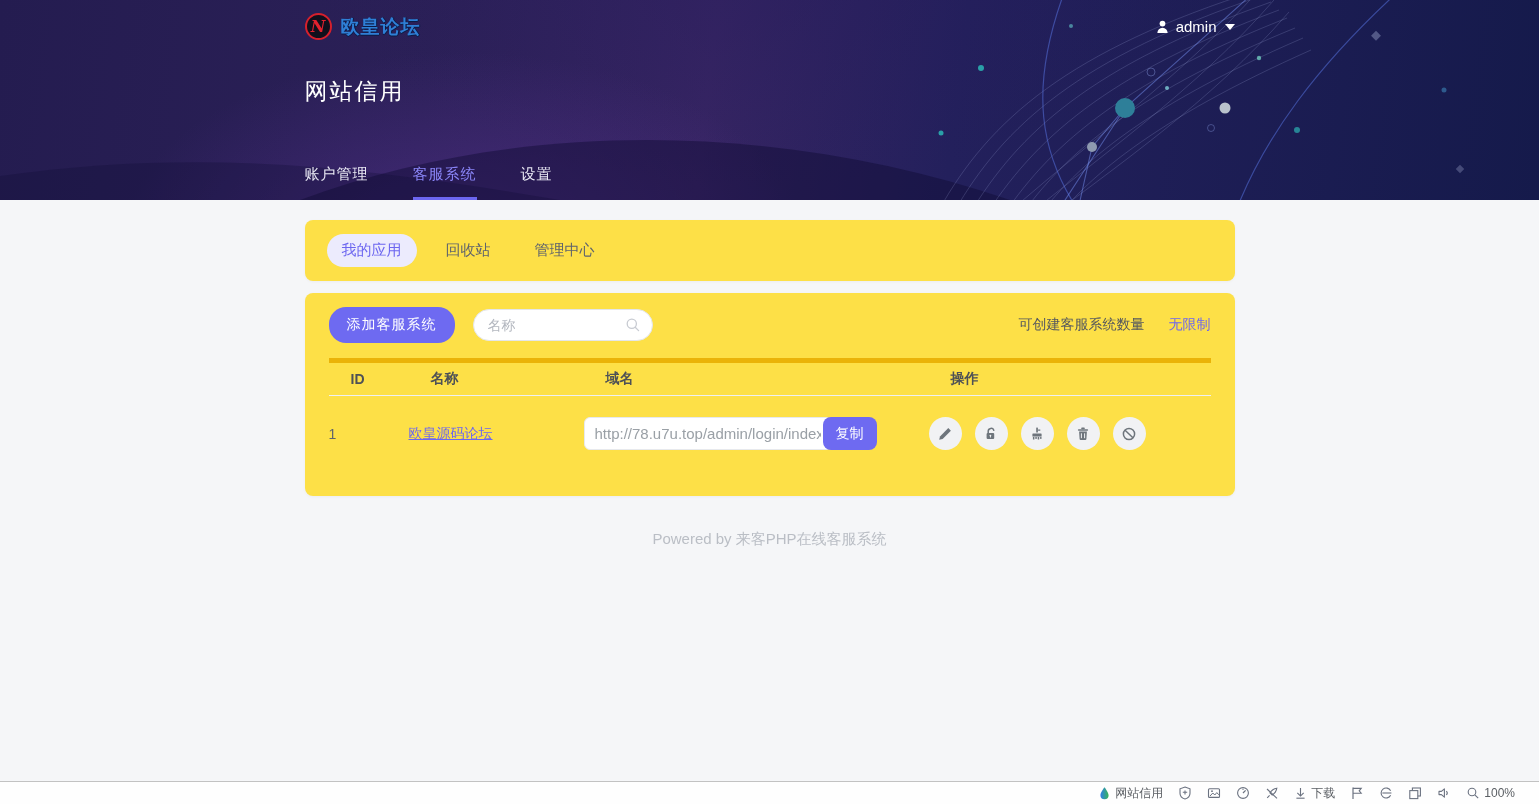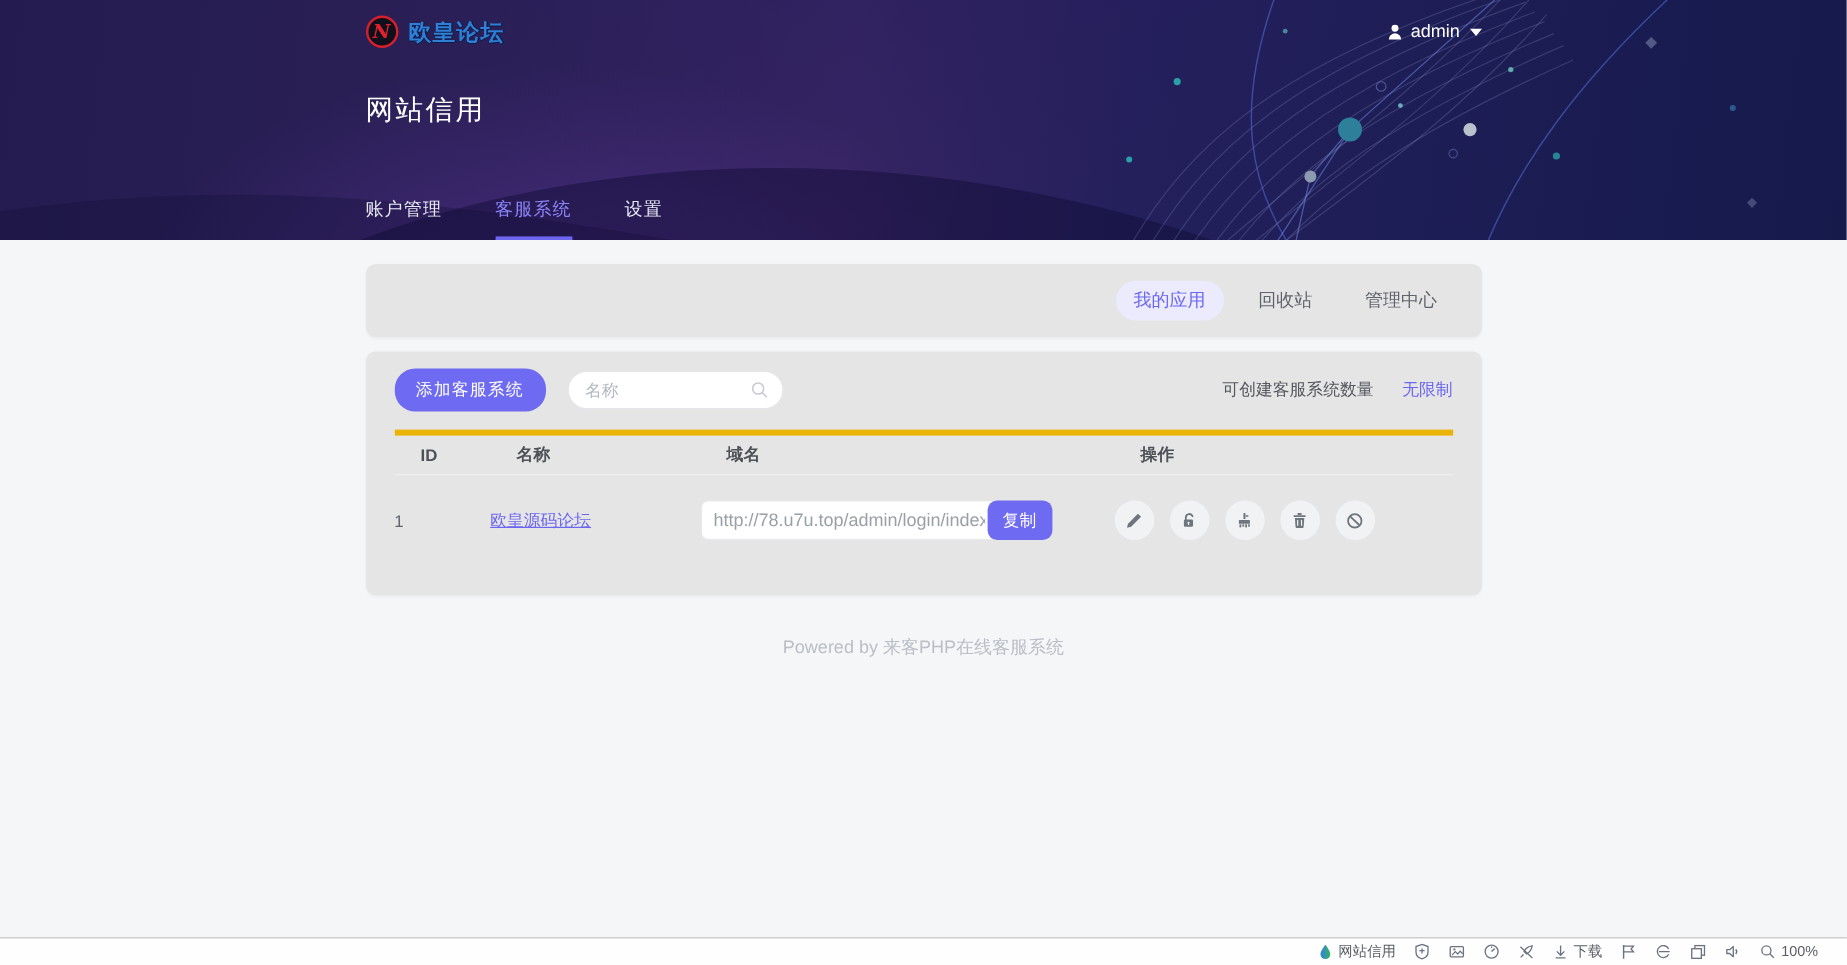--- a/index.html
+++ b/index.html
@@ -42,21 +42,21 @@
   .user-menu { display: flex; align-items: center; gap: 6px; color: #fff; font-size: 15px; cursor: pointer; }
   .user-caret { width: 0; height: 0; border-left: 5px solid transparent; border-right: 5px solid transparent; border-top: 6px solid #fff; margin-left: 2px; }
 
   .page-title { margin-top: 36px; color: #ffffff; font-size: 23px; font-weight: 500; letter-spacing: 2px; }
 
   .hero-tabs { margin-top: auto; display: flex; gap: 44px; }
   .hero-tab { color: #e9e9f4; font-size: 15px; letter-spacing: 1px; padding-bottom: 13px; cursor: pointer; border-bottom: 3px solid transparent; }
   .hero-tab.active { color: #8a85f8; border-bottom-color: #6c66f0; }
 
   
-  .card { background: #e5e5e5; border-radius: 8px; box-shadow: 0 1px 3px rgba(30,30,60,.04); justify-content: flex-end; }
+  .card { background: #fde047; border-radius: 8px; box-shadow: 0 1px 3px rgba(30,30,60,.04); }
   .card-subtabs { margin-top: 20px; padding: 14px 22px; display: flex; align-items: center; gap: 14px; }
   .subtab { font-size: 15px; color: #60646c; padding: 7px 15px; border-radius: 17px; cursor: pointer; }
   .subtab.active { color: #6c66f0; background: #ecebfd; }
 
   .card-main { margin-top: 12px; padding: 14px 24px 22px; }
   .toolbar { display: flex; align-items: center; }
   .btn-add {
     border: none; cursor: pointer; background: #6e6af1; color: #fff;
     font-size: 14px; padding: 9px 18px; border-radius: 17px; letter-spacing: 1px;
     font-family: inherit;

